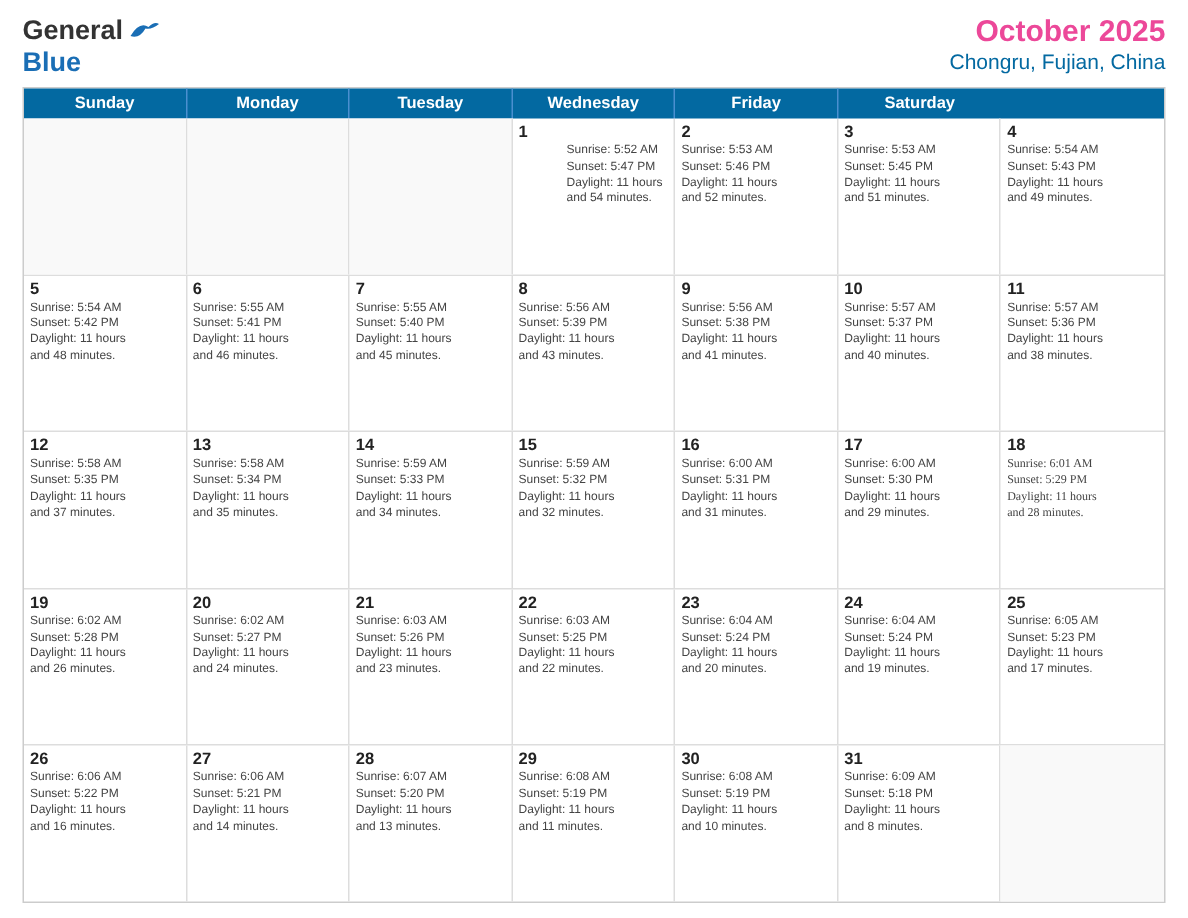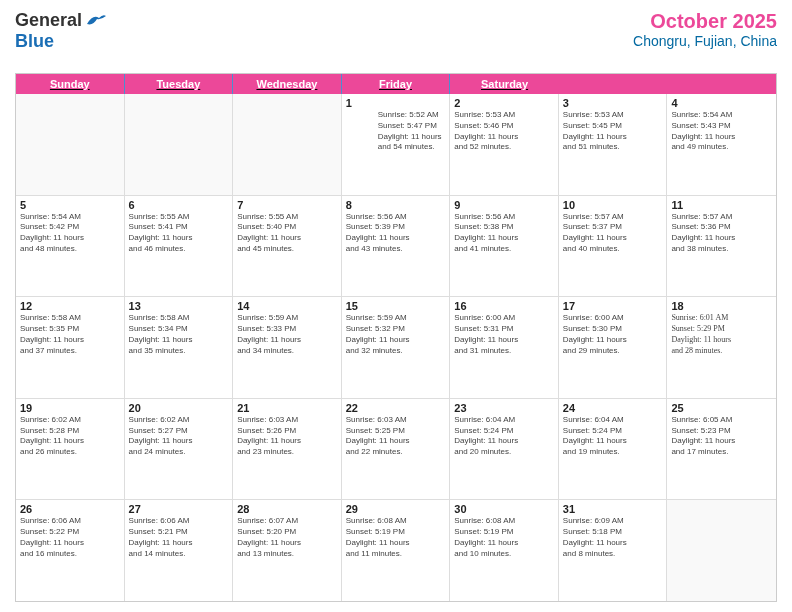--- a/index.html
+++ b/index.html
@@ -14,21 +14,21 @@
       width: 792px;
       height: 612px;
       padding: 10px 15px;
       display: flex;
       flex-direction: column;
     }
     .header {
       display: flex;
       justify-content: space-between;
       align-items: flex-start;
-      margin-bottom: 21px;
+      margin-bottom: 6px;
     }
     .logo {
       display: flex;
       flex-direction: column;
       align-items: flex-start;
     }
     .logo-row {
       display: flex;
       align-items: center;
     }
@@ -46,22 +46,21 @@
     }
     .calendar {
       flex: 1;
       display: flex;
       flex-direction: column;
       border: 1px solid #ccc;
     }
     .cal-header {
       display: grid;
       grid-template-columns: repeat(7, 1fr);
-      background: #ec4899;
-      text-decoration: underline;
+      background: #0369a1;
     }
     .cal-header-cell {
       color: #fff;
       font-size: 11px;
       font-weight: bold;
       text-align: center;
       padding: 4px 2px;
       border-right: 1px solid #4a8fd0;
     }
     .cal-header-cell:last-child { border-right: none; }
@@ -118,20 +117,21 @@
     </div>
     <div class="title-block">
       <div class="title-month">October 2025</div>
       <div class="title-location">Chongru, Fujian, China</div>
     </div>
   </div>
 
   <div class="calendar">
     <div class="cal-header">
     <div class="cal-header-cell">Sunday</div>
+        <div class="cal-header-cell">Monday</div>
         <div class="cal-header-cell">Tuesday</div>
         <div class="cal-header-cell">Wednesday</div>
         <div class="cal-header-cell">Friday</div>
         <div class="cal-header-cell">Saturday</div>
       </div>
     <div class="cal-body">
     <div class="cal-row">
           <div class="cal-cell empty"></div>
           <div class="cal-cell empty"></div>
           <div class="cal-cell empty"></div>

